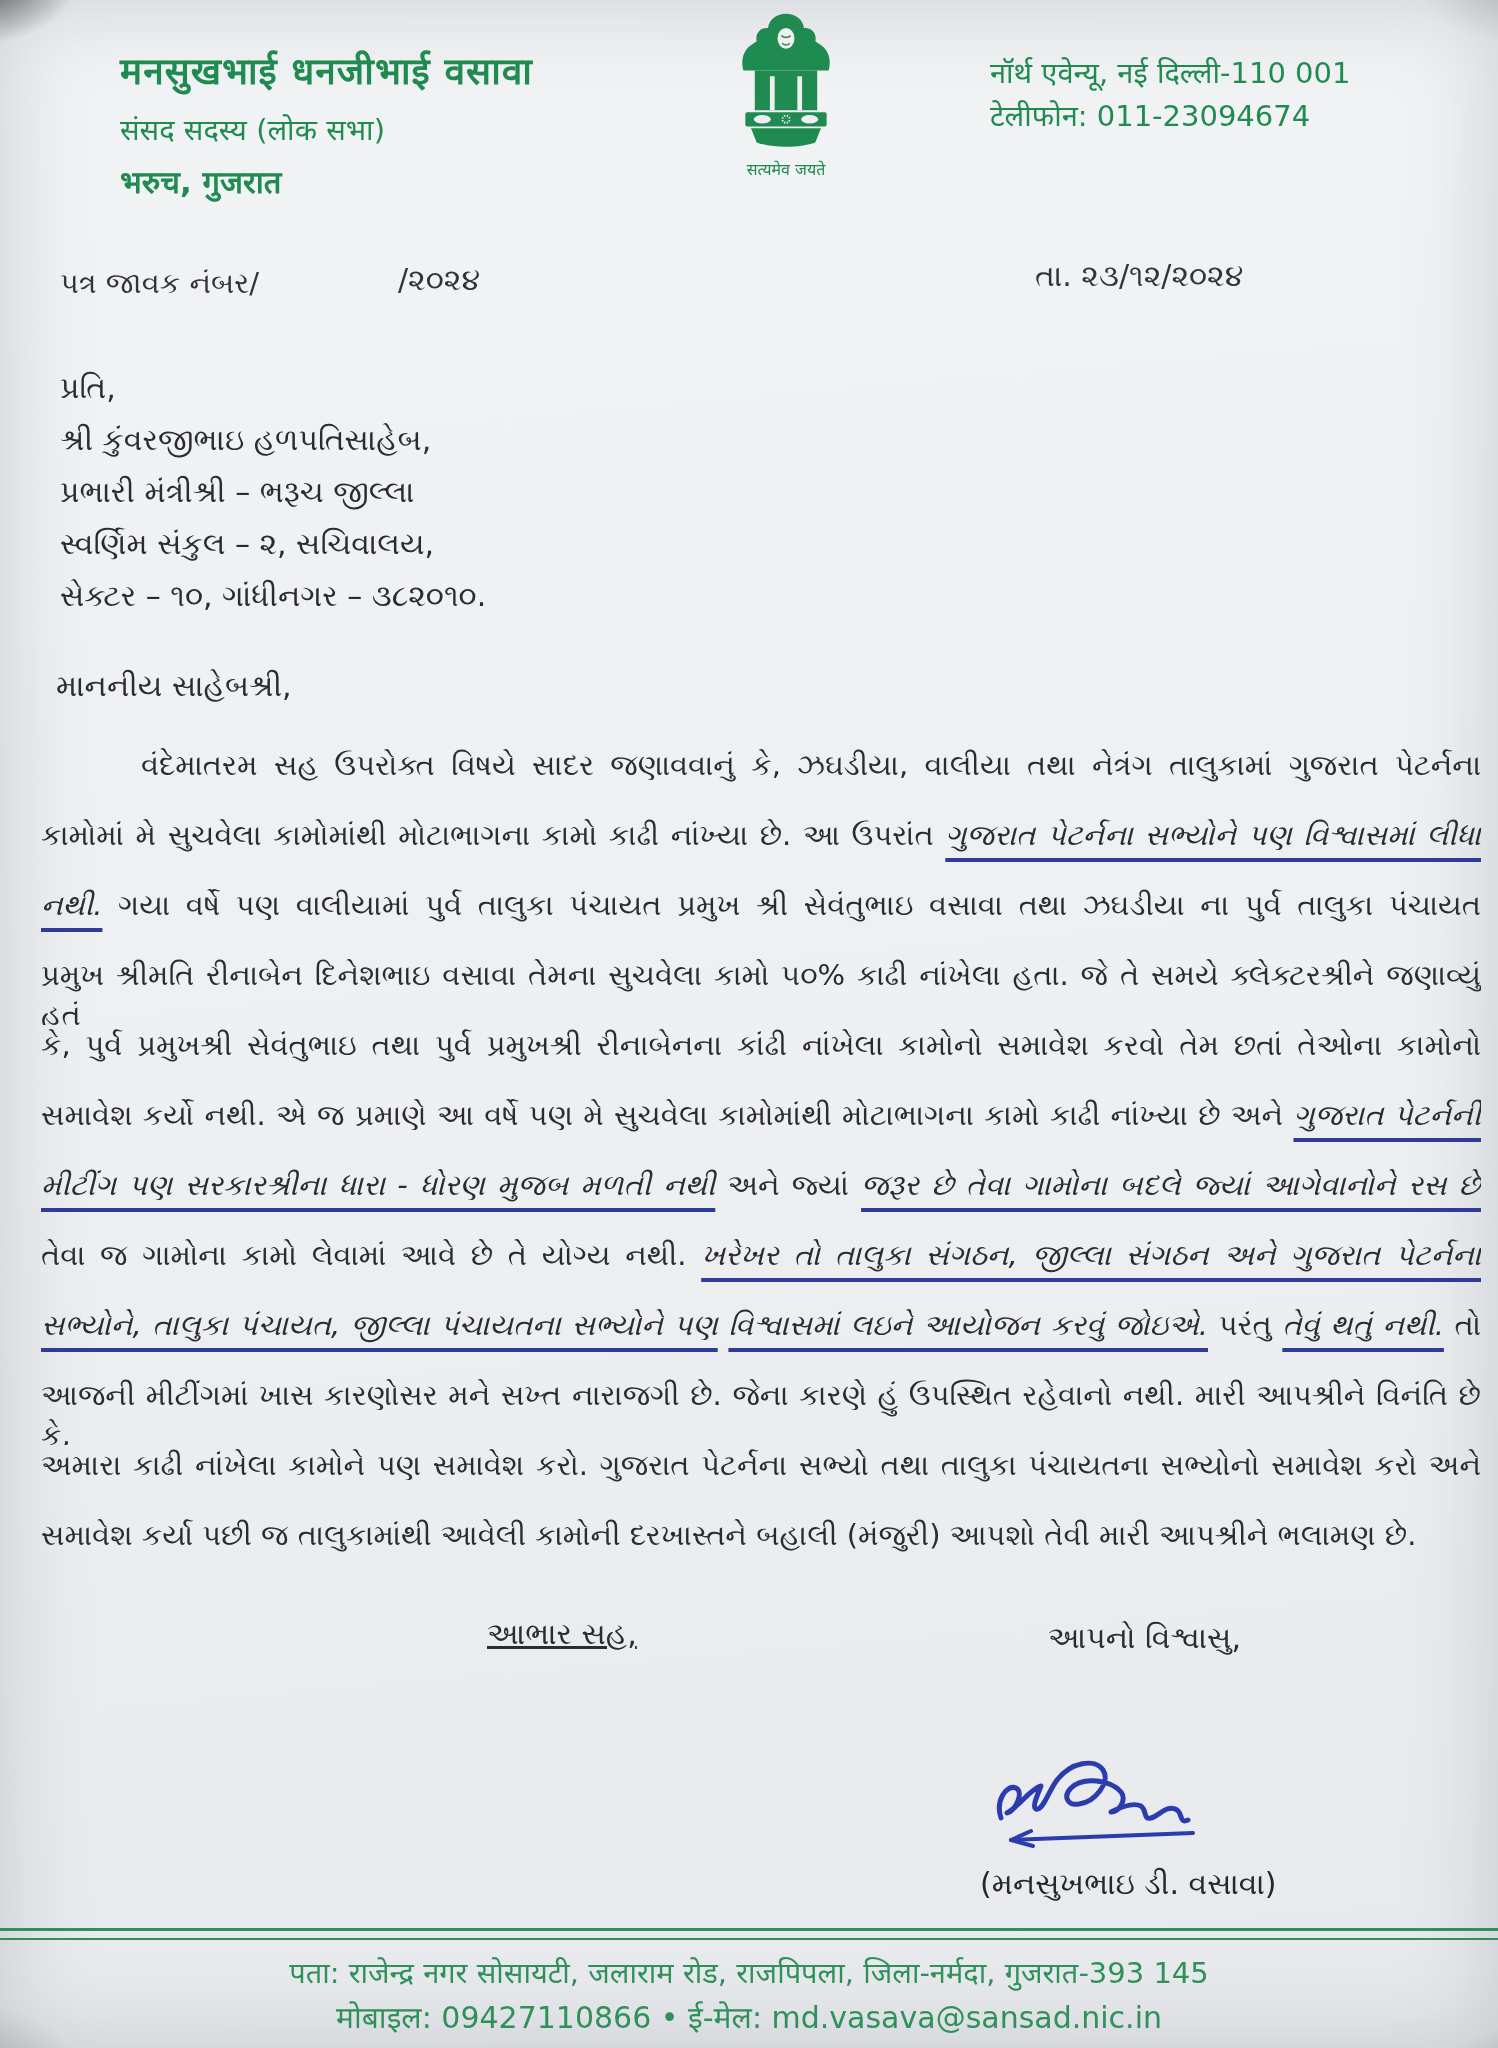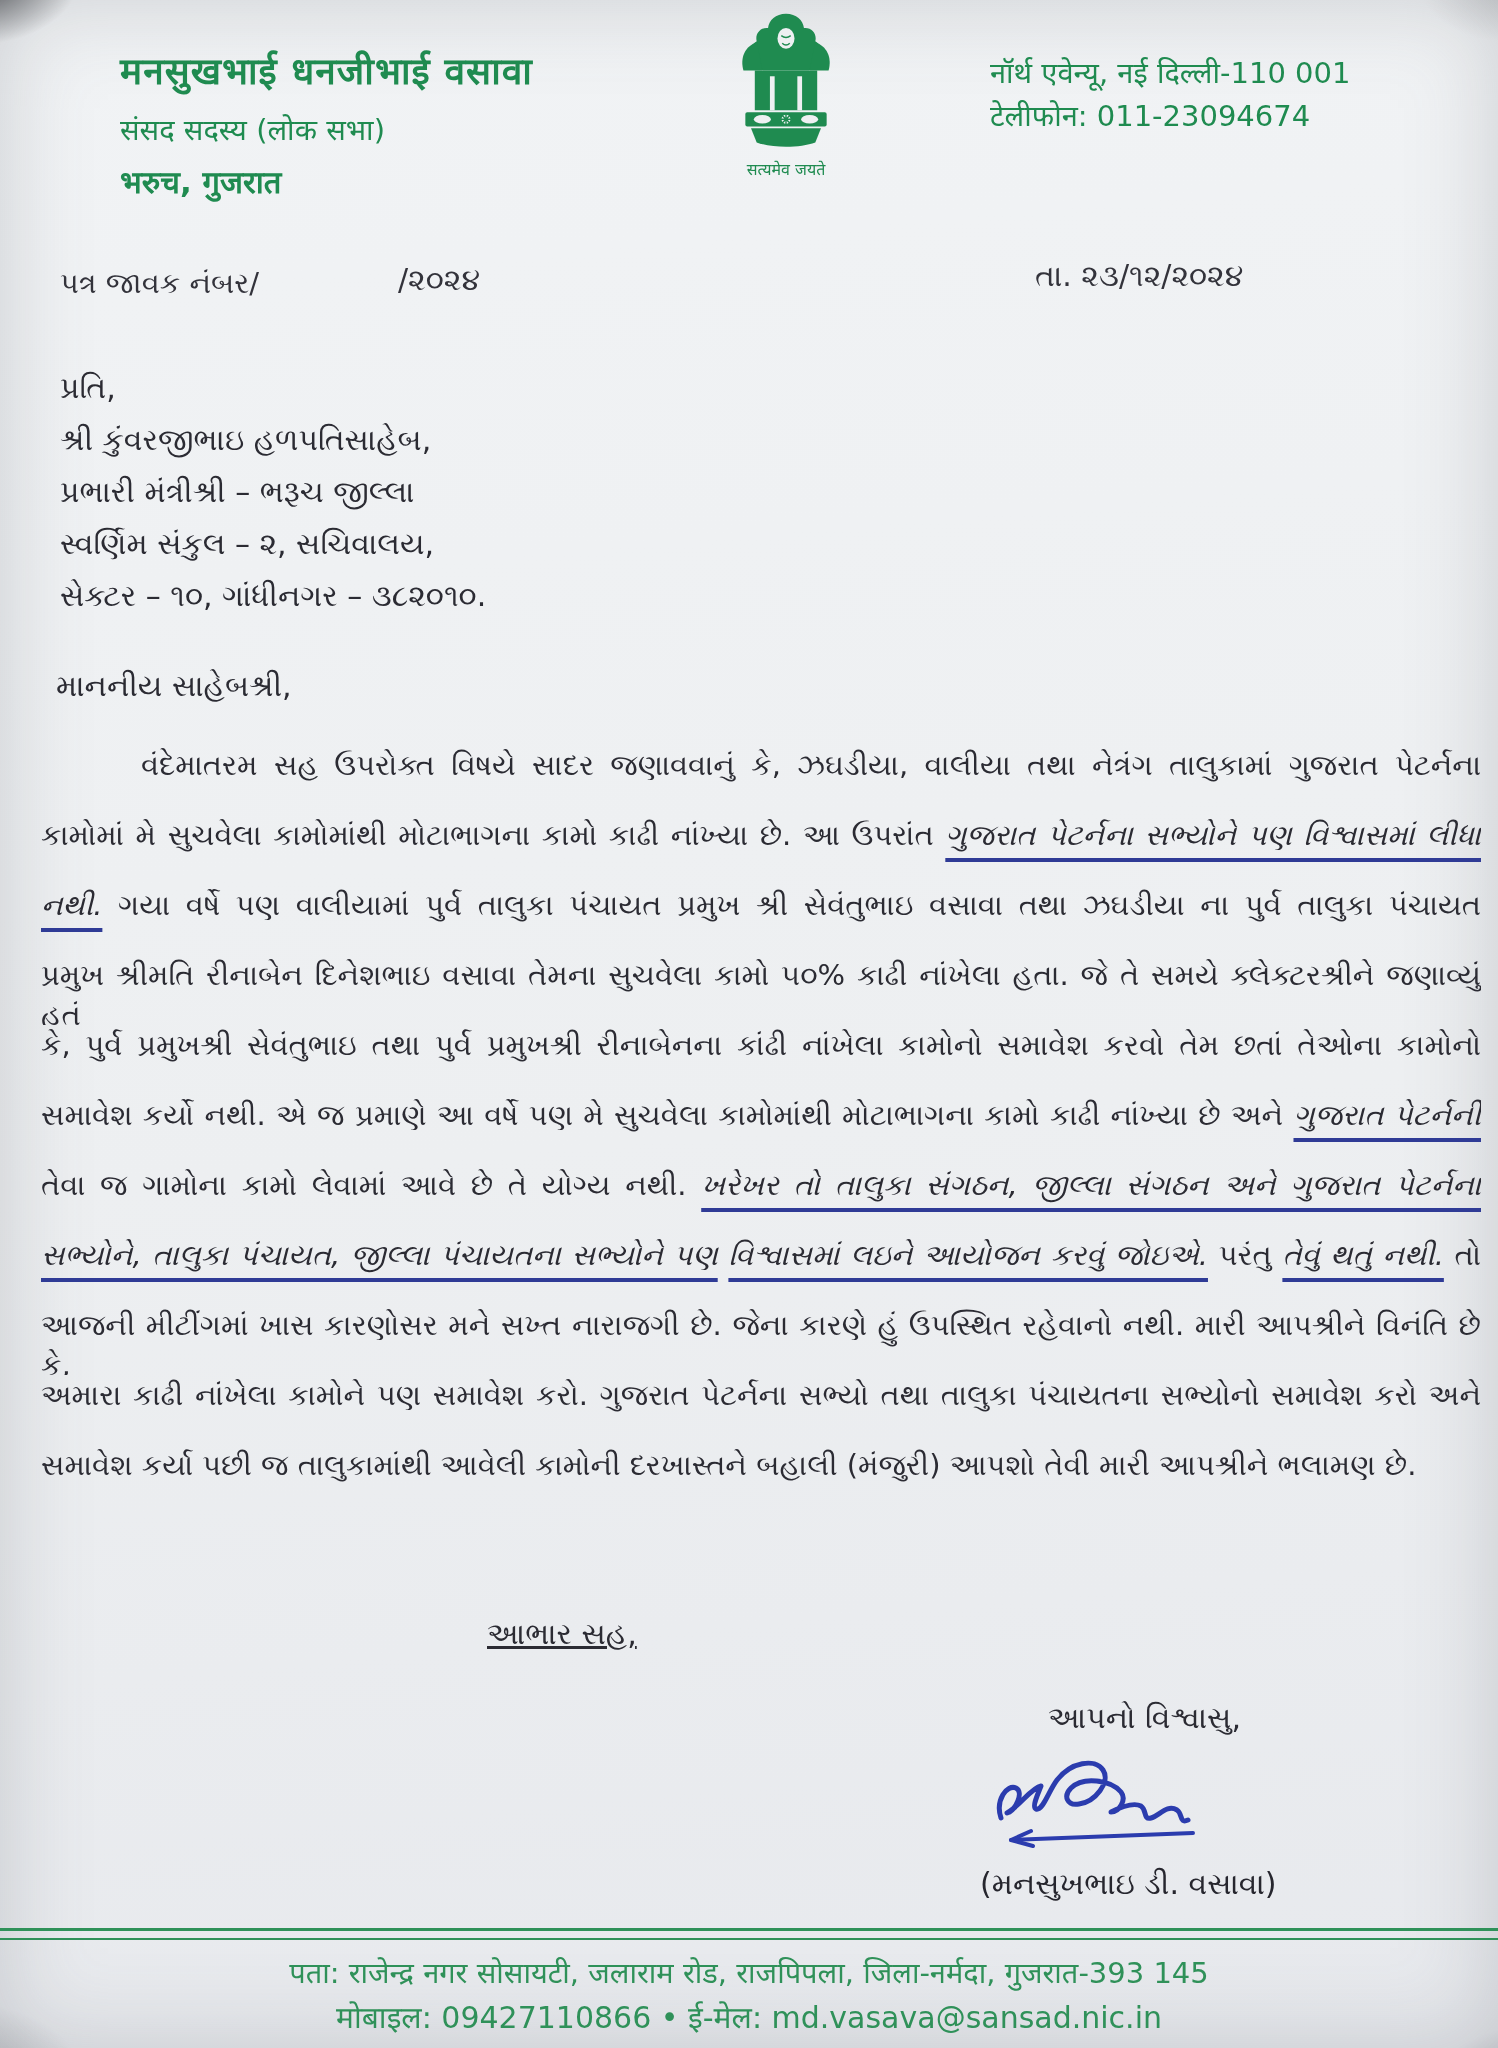--- a/index.html
+++ b/index.html
@@ -48,21 +48,21 @@
   .body-lines > div:last-child{text-align-last:left;}
   .pen{
     text-decoration:underline;
     text-decoration-color:#2f3b96;
     text-decoration-thickness:3.5px;
     text-underline-offset:13px;
     text-decoration-skip-ink:none;
     font-style:italic;
   }
   .thanks{left:487px;top:1616px;font-size:30px;text-decoration:underline;}
-  .yours{left:1048px;top:1700px;font-size:30px;}
+  .yours{left:1048px;top:1620px;font-size:30px;}
   .signature{left:985px;top:1742px;}
   .signer{left:980px;top:1866px;font-size:30px;color:#26262e;}
   
   .footer-rule{left:0;right:0;top:1928px;height:7px;
     border-top:3px solid #2f9159;border-bottom:2px solid #2f9159;}
   .footer-line1{left:0;top:1952px;width:1498px;text-align:center;font-size:29px;color:#2f9159;}
   .footer-line2{left:0;top:1996px;width:1498px;text-align:center;font-size:30px;color:#2f9159;}
 </style>
 </head>
 <body>
@@ -123,20 +123,21 @@
 
   <div class="abs greeting">માનનીય સાહેબશ્રી,</div>
 
   <div class="abs body-lines">
       <div><span>વંદેમાતરમ સહ ઉપરોક્ત વિષયે સાદર જણાવવાનું કે, ઝઘડીયા, વાલીયા તથા નેત્રંગ તાલુકામાં ગુજરાત પેટર્નના</span></div>
       <div><span>કામોમાં મે સુચવેલા કામોમાંથી મોટાભાગના કામો કાઢી નાંખ્યા છે. આ ઉપરાંત </span><span class="pen">ગુજરાત પેટર્નના સભ્યોને પણ વિશ્વાસમાં લીધા</span></div>
       <div><span class="pen">નથી.</span><span> ગયા વર્ષે પણ વાલીયામાં પુર્વ તાલુકા પંચાયત પ્રમુખ શ્રી સેવંતુભાઇ વસાવા તથા ઝઘડીયા ના પુર્વ તાલુકા પંચાયત</span></div>
       <div><span>પ્રમુખ શ્રીમતિ રીનાબેન દિનેશભાઇ વસાવા તેમના સુચવેલા કામો ૫૦% કાઢી નાંખેલા હતા. જે તે સમયે ક્લેક્ટરશ્રીને જણાવ્યું હતું</span></div>
       <div><span>કે, પુર્વ પ્રમુખશ્રી સેવંતુભાઇ તથા પુર્વ પ્રમુખશ્રી રીનાબેનના કાંઢી નાંખેલા કામોનો સમાવેશ કરવો તેમ છતાં તેઓના કામોનો</span></div>
       <div><span>સમાવેશ કર્યો નથી. એ જ પ્રમાણે આ વર્ષે પણ મે સુચવેલા કામોમાંથી મોટાભાગના કામો કાઢી નાંખ્યા છે અને </span><span class="pen">ગુજરાત પેટર્નની</span></div>
+      <div><span class="pen">મીટીંગ પણ સરકારશ્રીના ધારા - ધોરણ મુજબ મળતી નથી</span><span> અને જ્યાં </span><span class="pen">જરૂર છે તેવા ગામોના બદલે જ્યાં આગેવાનોને રસ છે</span></div>
       <div><span>તેવા જ ગામોના કામો લેવામાં આવે છે તે યોગ્ય નથી. </span><span class="pen">ખરેખર તો તાલુકા સંગઠન, જીલ્લા સંગઠન અને ગુજરાત પેટર્નના</span></div>
       <div><span class="pen">સભ્યોને, તાલુકા પંચાયત, જીલ્લા પંચાયતના સભ્યોને પણ</span><span> </span><span class="pen">વિશ્વાસમાં લઇને આયોજન કરવું જોઇએ.</span><span> પરંતુ </span><span class="pen">તેવું થતું નથી.</span><span> તો</span></div>
       <div><span>આજની મીટીંગમાં ખાસ કારણોસર મને સખ્ત નારાજગી છે. જેના કારણે હું ઉપસ્થિત રહેવાનો નથી. મારી આપશ્રીને વિનંતિ છે કે,</span></div>
       <div><span>અમારા કાઢી નાંખેલા કામોને પણ સમાવેશ કરો. ગુજરાત પેટર્નના સભ્યો તથા તાલુકા પંચાયતના સભ્યોનો સમાવેશ કરો અને</span></div>
       <div><span>સમાવેશ કર્યા પછી જ તાલુકામાંથી આવેલી કામોની દરખાસ્તને બહાલી (મંજુરી) આપશો તેવી મારી આપશ્રીને ભલામણ છે.</span></div>
     </div>
 
   <div class="abs thanks">આભાર સહ,</div>
   <div class="abs yours">આપનો વિશ્વાસુ,</div>
 

